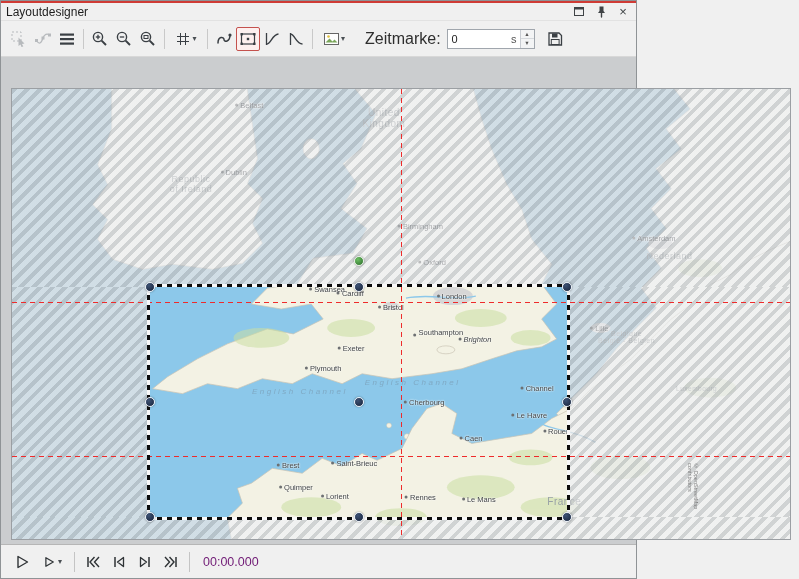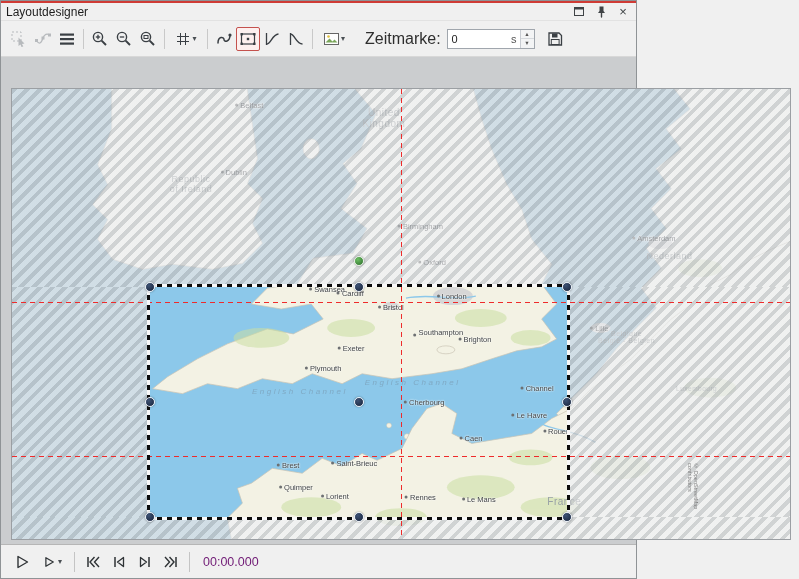--- a/index.html
+++ b/index.html
@@ -318,21 +318,21 @@
             <span>Bristol</span>
           </div>
           <div class="map-label city" style="left: 75.5%; top: 53%;">
             <span class="cdot"></span>
             <span>Lille</span>
           </div>
           <div class="map-label city" style="left: 54.8%; top: 54%; align-items: flex-end;">
             <span class="cdot"></span>
             <span>Southampton</span>
           </div>
-          <div class="map-label city" style="left: 59.5%; top: 55.5%;">
+          <div class="map-label city" style="left: 59.5%; top: 55.5%; font-style: italic;">
             <span class="cdot"></span>
             <span>Brighton</span>
           </div>
           <div class="map-label city" style="left: 43.6%; top: 57.5%;">
             <span class="cdot"></span>
             <span>Exeter</span>
           </div>
           <div class="map-label city" style="left: 40%; top: 62%;">
             <span class="cdot"></span>
             <span>Plymouth</span>

